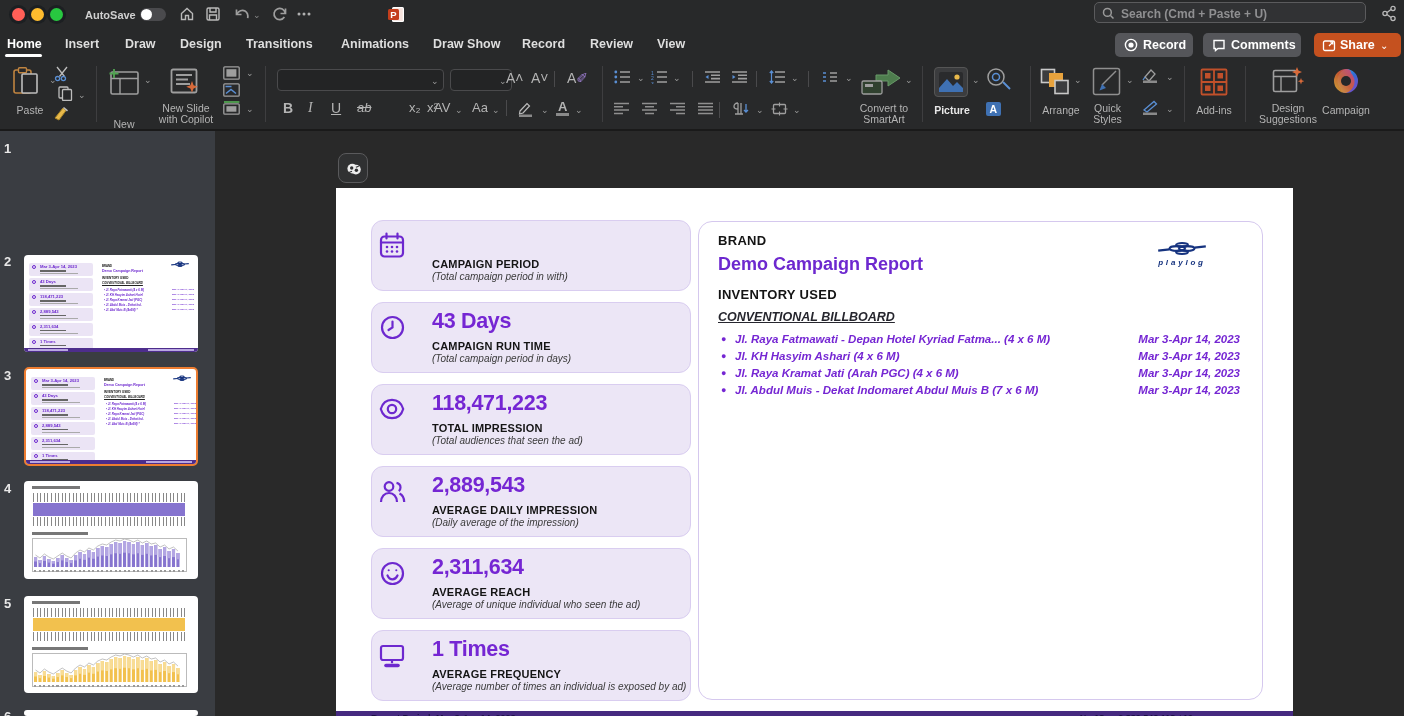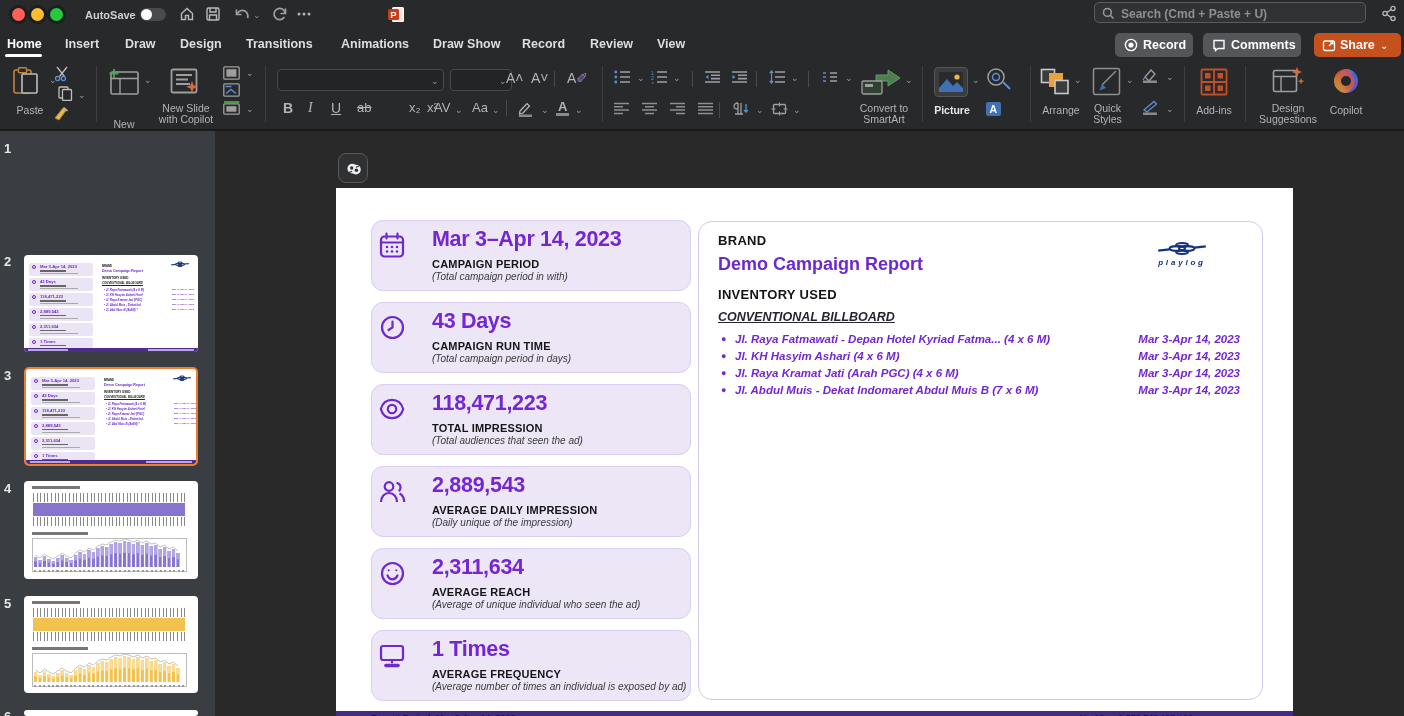--- a/index.html
+++ b/index.html
@@ -181,21 +181,21 @@
 
  <div class="combo" style="left:277px;top:11px;width:167px;height:22px;">
         <div class="chev" style="left:153px;top:6px;">⌄</div>
       </div>
  <div class="combo" style="left:450px;top:11px;width:62px;height:22px;">
         <div class="chev" style="left:48px;top:6px;">⌄</div>
       </div>
  <div class="glyph" style="left:283px;top:42px;font-size:14px;font-weight:700;">B</div>
  <div class="glyph" style="left:308px;top:42px;font-size:14px;font-style:italic;font-family:'Liberation Serif',serif;">I</div>
  <div class="glyph" style="left:331px;top:42px;font-size:14px;text-decoration:underline;">U</div>
- <div class="glyph" style="left:357px;top:42px;font-size:13px;text-decoration:line-through;">ab</div>
+ <div class="glyph" style="left:357px;top:42px;font-size:13px;text-decoration:line-through;font-style:italic;">ab</div>
  <div class="glyph" style="left:385px;top:42px;font-size:13px;margin-left:42px;">x²</div>
  <div class="glyph" style="left:409px;top:42px;font-size:13px;">x₂</div>
  <div class="glyph" style="left:434px;top:42px;font-size:13px;">AV</div>
  <div class="chev" style="left:455px;top:47px;">⌄</div>
  <div class="glyph" style="left:472px;top:42px;font-size:13px;">Aa</div>
  <div class="chev" style="left:492px;top:47px;">⌄</div>
  <div class="glyph" style="left:506px;top:12px;font-size:14px;">A˄</div>
  <div class="glyph" style="left:531px;top:12px;font-size:14px;">A˅</div>
  <div class="abs" style="left:554px;top:13px;width:1px;height:16px;background:#4a4a4c;"></div>
  <div class="glyph" style="left:567px;top:12px;font-size:14px;">A<span style="color:#9f7fd4;">✐</span></div>
@@ -351,21 +351,21 @@
           <linearGradient id="cg2" x1="0" y1="1" x2="1" y2="0">
             <stop offset="0" stop-color="#e0b73d"></stop>
             <stop offset="0.5" stop-color="#d4602e"></stop>
             <stop offset="1" stop-color="#c93d8a"></stop>
           </linearGradient>
         </defs>
         <path d="M14 2 a12 12 0 0 1 12 12 a12 12 0 0 1 -12 12 c-3 0 -5-1.5-5-4 a12 12 0 0 1 5 -20z" fill="url(#cg1)"></path>
         <path d="M14 26 a12 12 0 0 1 -12-12 a12 12 0 0 1 12-12 c3 0 5 1.5 5 4 a12 12 0 0 1 -5 20z" fill="url(#cg2)" opacity="0.9"></path>
         <circle cx="14" cy="14" r="5" fill="#262729"></circle>
       </svg>
- <div class="rlabel" style="left:1322px;top:47px;width:48px;">Copilot</div>
+ <div class="rlabel" style="left:1322px;top:47px;width:48px;">Campaign</div>
 </div>
 
 <div id="panel">
  <div class="thumbnum" style="top:10px;">1</div>
  <div class="thumbnum" style="top:123px;">2</div>
  <div class="thumbnum" style="top:237px;">3</div>
  <div class="thumbnum" style="top:350px;">4</div>
  <div class="thumbnum" style="top:465px;">5</div>
  <div class="thumbnum" style="top:578px;">6</div>
 
@@ -669,21 +669,20 @@
           <path d="M7.5 1.5v5 M18.5 1.5v5 M2 10.5h22" stroke-linecap="round"></path>
           <g stroke="none" fill="#6d28cf">
             <circle cx="8" cy="15" r="1.3"></circle>
             <circle cx="13" cy="15" r="1.3"></circle>
             <circle cx="18" cy="15" r="1.3"></circle>
             <circle cx="8" cy="19.5" r="1.3"></circle>
             <circle cx="13" cy="19.5" r="1.3"></circle>
             <circle cx="18" cy="19.5" r="1.3"></circle>
           </g>
         </svg>
-   <div class="cnum">Mar 3–Apr 14, 2023</div>
    <div class="clab">CAMPAIGN PERIOD</div>
    <div class="ccap">(Total campaign period in with)</div>
  </div>
  <div class="card" style="top:114px;">
    <svg class="cicon" style="left:8px;top:12px;" width="25" height="25" viewBox="0 0 25 25" fill="none" stroke="#6d28cf" stroke-width="2.2">
           <circle cx="12.5" cy="12.5" r="10.5"></circle>
           <path d="M12.5 6.5 v6 l-4 2.5" stroke-linecap="round"></path>
         </svg>
    <div class="cnum">43 Days</div>
    <div class="clab">CAMPAIGN RUN TIME</div>
@@ -699,21 +698,21 @@
    <div class="ccap">(Total audiences that seen the ad)</div>
  </div>
  <div class="card" style="top:278px;">
    <svg class="cicon" style="left:7px;top:12px;" width="27" height="25" viewBox="0 0 27 25" fill="none" stroke="#6d28cf" stroke-width="2.2">
           <circle cx="10" cy="7.5" r="4.3"></circle>
           <path d="M2 23 c0-5.5 3.5-9 8-9 s8 3.5 8 9"></path>
           <path d="M17.5 3.8 c2.5 0.5 4 2.3 4 4.7 0 1.5-0.6 2.8-1.7 3.7 M20.5 14.5 c3 1.5 4.7 4.5 4.7 8.5"></path>
         </svg>
    <div class="cnum">2,889,543</div>
    <div class="clab">AVERAGE DAILY IMPRESSION</div>
-   <div class="ccap">(Daily unique of the impression)</div>
+   <div class="ccap">(Daily average of the impression)</div>
  </div>
  <div class="card" style="top:360px;">
    <svg class="cicon" style="left:8px;top:12px;" width="25" height="25" viewBox="0 0 25 25" fill="none" stroke="#6d28cf" stroke-width="2.2">
           <circle cx="12.5" cy="12.5" r="10.5"></circle>
           <path d="M7.5 14.5 c1.2 2.6 3 3.9 5 3.9 s3.8-1.3 5-3.9" stroke-linecap="round"></path>
           <circle cx="8.7" cy="9.2" r="1.05" fill="#6d28cf" stroke="none"></circle>
           <circle cx="16.3" cy="9.2" r="1.05" fill="#6d28cf" stroke="none"></circle>
         </svg>
    <div class="cnum">2,311,634</div>
    <div class="clab">AVERAGE REACH</div>

